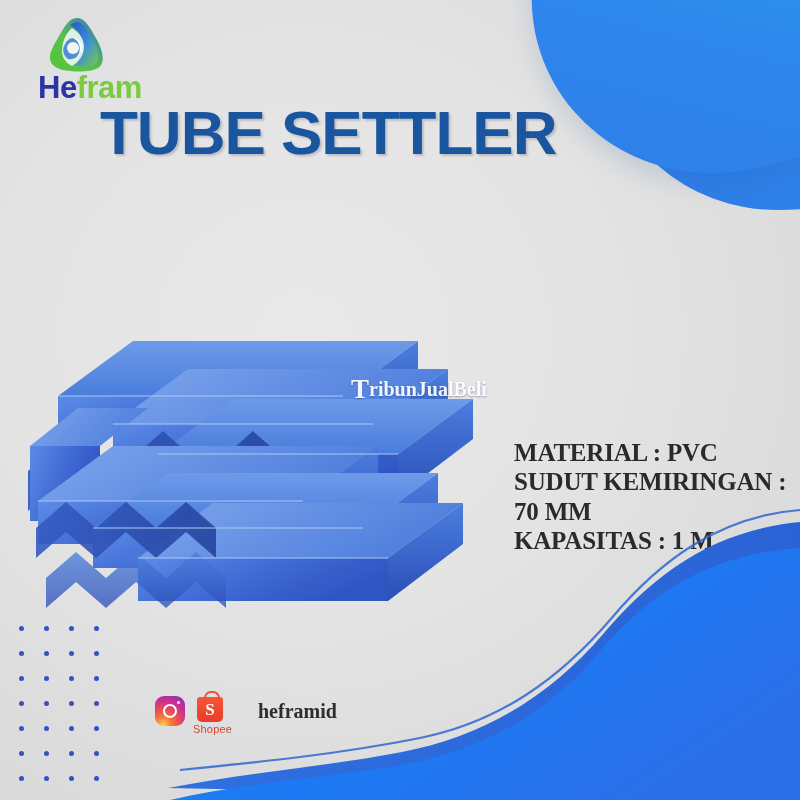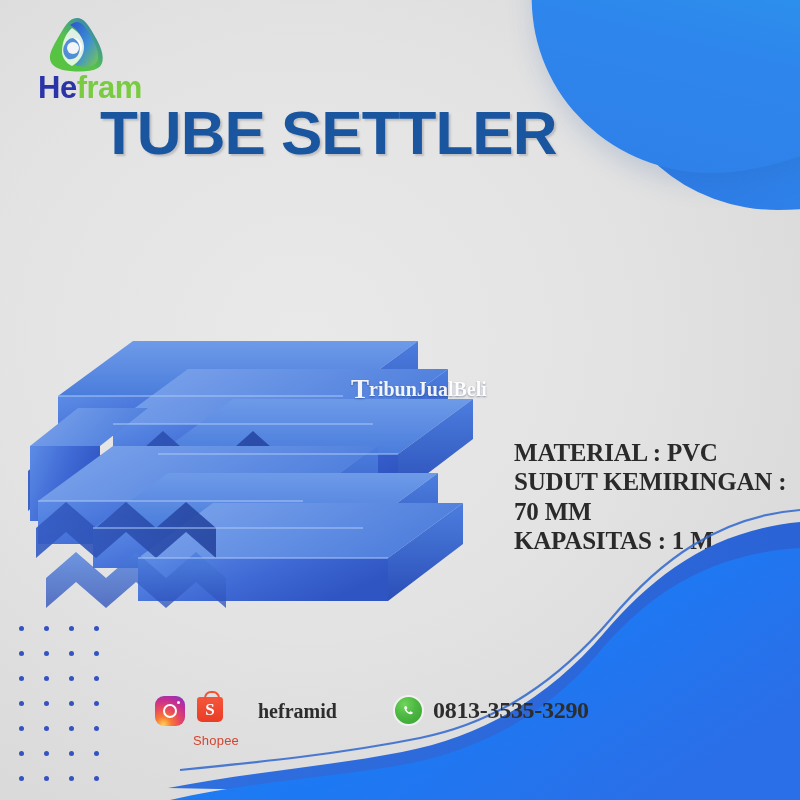--- a/index.html
+++ b/index.html
@@ -204,24 +204,24 @@
   .shopee .handle {
     position: absolute;
     left: 7px; top: -6px;
     width: 12px; height: 10px;
     border: 2px solid #ef5334;
     border-bottom: none;
     border-radius: 7px 7px 0 0;
   }
   .shopee .sp-label {
     font-family: "Liberation Sans", sans-serif;
-    font-size: 13px;
+    font-size: 11px;
     color: #d5452f;
     letter-spacing: 0.2px;
-    margin-top: 11px;
+    margin-top: 1px;
   }
   .handle-text {
     position: absolute;
     left: 108px;
     top: 6px;
     font-family: "Liberation Serif", serif;
     font-weight: bold;
     font-size: 20px;
     color: #2d2d2d;
   }
@@ -448,26 +448,15 @@
       <div class="shopee">
         <div class="bag">
           <span class="handle"></span>
           <span>S</span>
         </div>
         <div class="sp-label">Shopee</div>
       </div>
     </div>
     <div class="handle-text">heframid</div>
 
-    <div class="contact-wa">
-      <div class="wa-icon">
-        <svg width="15" height="15" viewBox="0 0 15 15">
-          <path d="M4.3 3.1c0.3-0.2 0.8-0.2 1 0.2l0.9 1.5c0.2 0.3 0.1 0.6-0.1 0.8L5.6 6.2
-                   c-0.2 0.2-0.2 0.4-0.1 0.6 0.5 1 1.4 1.9 2.5 2.4 0.2 0.1 0.4 0.1 0.6-0.1l0.6-0.6
-                   c0.2-0.2 0.5-0.3 0.8-0.1l1.5 0.9c0.4 0.2 0.4 0.7 0.2 1-0.5 0.7-1.3 1.2-2.2 1
-                   C6.7 10.9 4 8.3 3.3 5.3 3.1 4.4 3.6 3.6 4.3 3.1 Z" fill="#ffffff"></path>
-        </svg>
-      </div>
-      <div class="wa-number">0813-3535-3290</div>
-    </div>
   </div>
 
 </div>
 
 </body></html>

